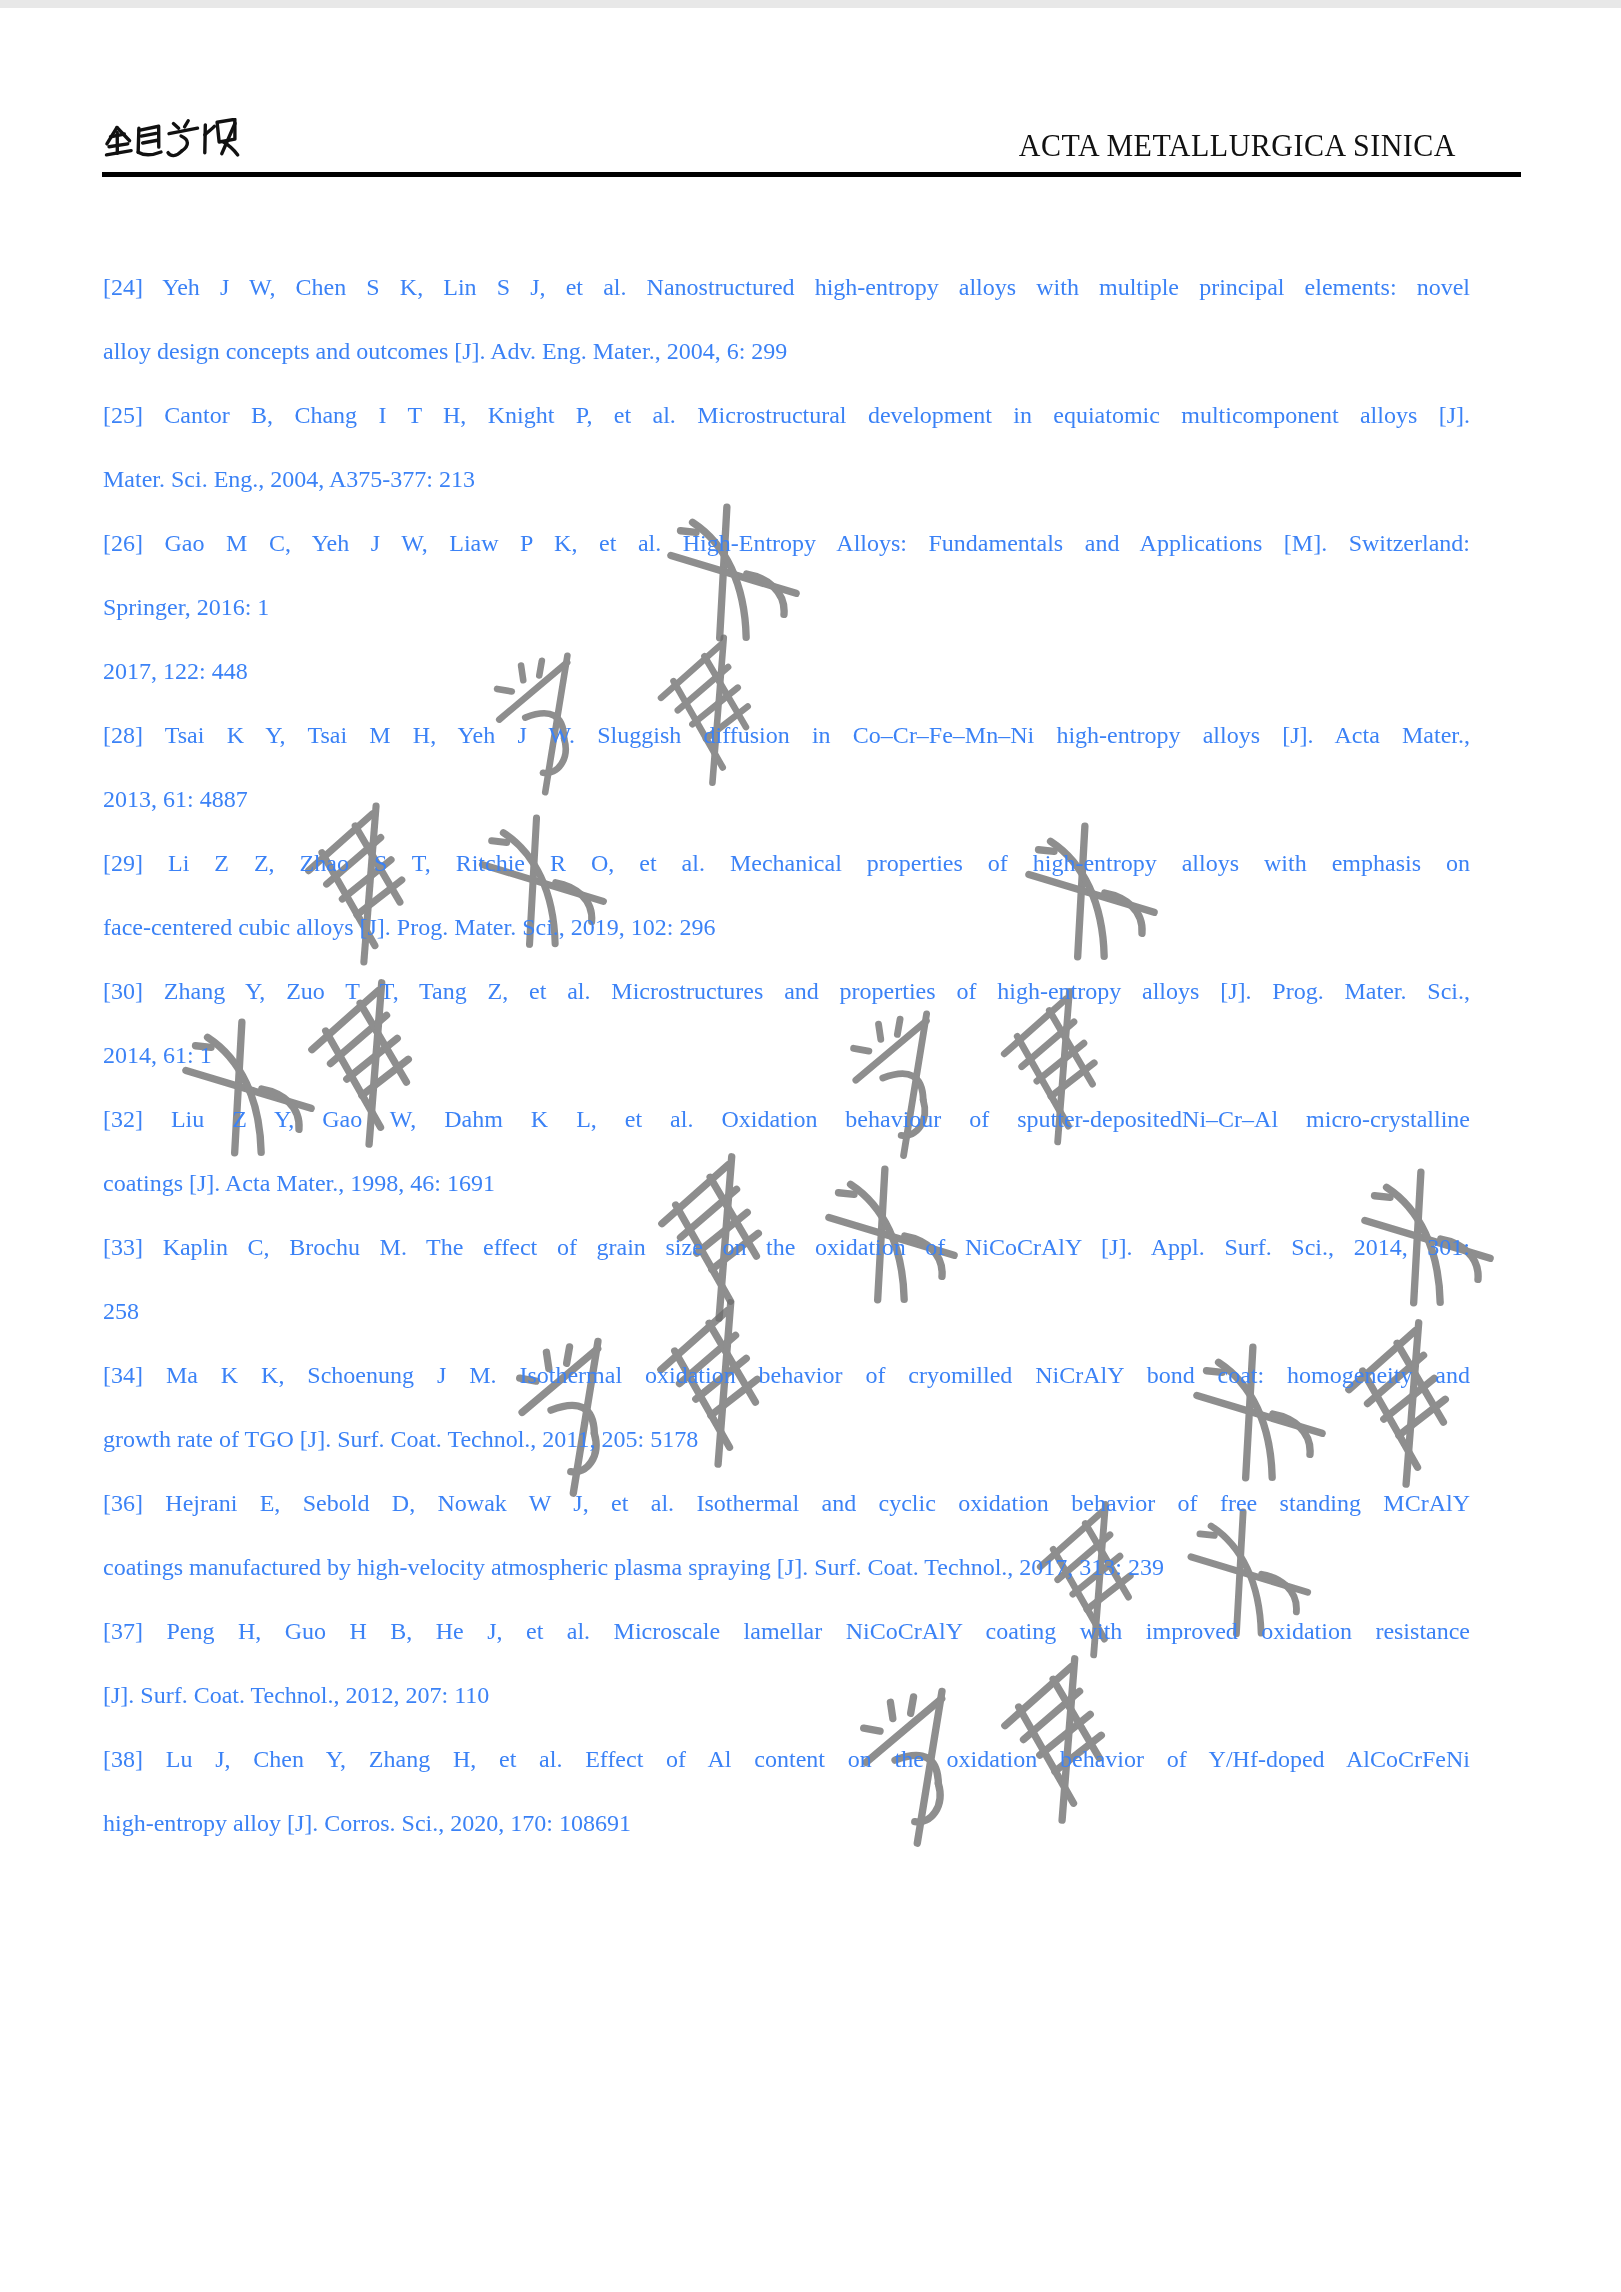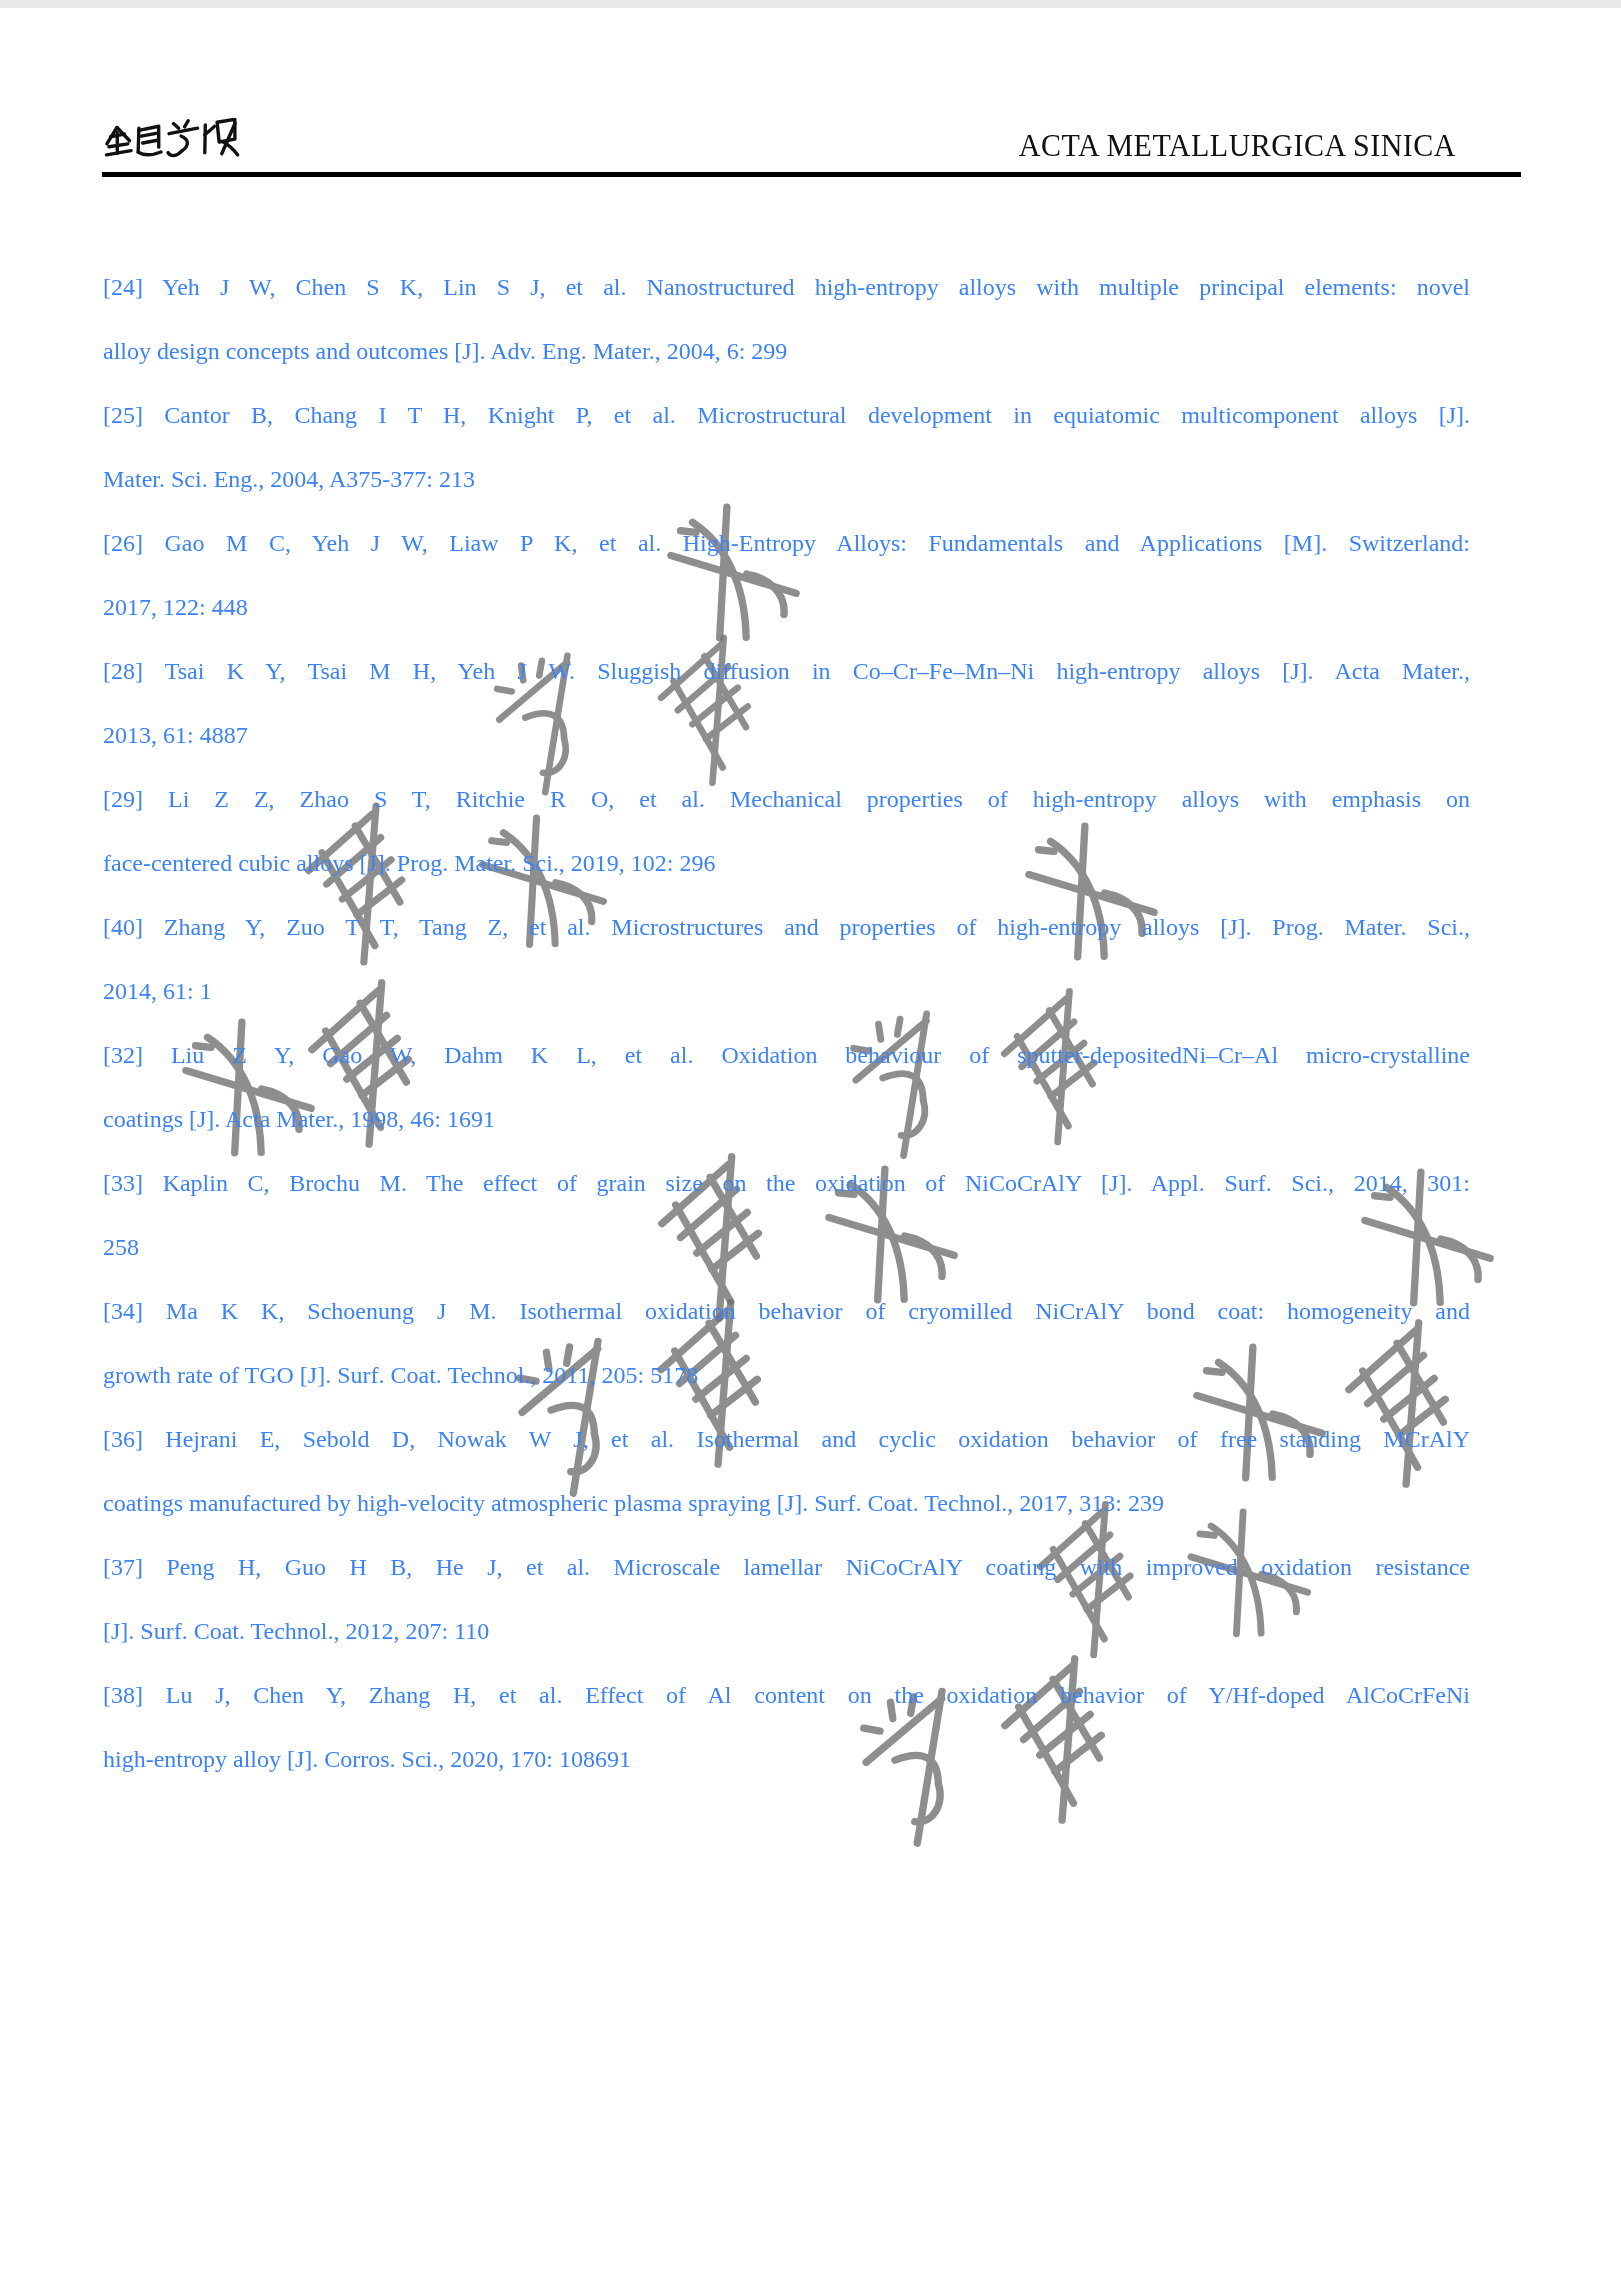--- a/index.html
+++ b/index.html
@@ -170,34 +170,35 @@
       <div>
         <div class="ref-line">[24] Yeh J W, Chen S K, Lin S J, et al. Nanostructured high-entropy alloys with multiple principal elements: novel</div>
         <div class="ref-line last">alloy design concepts and outcomes [J]. Adv. Eng. Mater., 2004, 6: 299</div>
       </div>
       <div>
         <div class="ref-line">[25] Cantor B, Chang I T H, Knight P, et al. Microstructural development in equiatomic multicomponent alloys [J].</div>
         <div class="ref-line last">Mater. Sci. Eng., 2004, A375-377: 213</div>
       </div>
       <div>
         <div class="ref-line">[26] Gao M C, Yeh J W, Liaw P K, et al. High-Entropy Alloys: Fundamentals and Applications [M]. Switzerland:</div>
+        <div class="ref-line last">Springer, 2016: 1</div>
       </div>
       <div>
         <div class="ref-line last">2017, 122: 448</div>
       </div>
       <div>
         <div class="ref-line">[28] Tsai K Y, Tsai M H, Yeh J W. Sluggish diffusion in Co–Cr–Fe–Mn–Ni high-entropy alloys [J]. Acta Mater.,</div>
         <div class="ref-line last">2013, 61: 4887</div>
       </div>
       <div>
         <div class="ref-line">[29] Li Z Z, Zhao S T, Ritchie R O, et al. Mechanical properties of high-entropy alloys with emphasis on</div>
         <div class="ref-line last">face-centered cubic alloys [J]. Prog. Mater. Sci., 2019, 102: 296</div>
       </div>
       <div>
-        <div class="ref-line">[40] Zhang Y, Zuo T T, Tang Z, et al. Microstructures and properties of high-entropy alloys [J]. Prog. Mater. Sci.,</div>
+        <div class="ref-line">[30] Zhang Y, Zuo T T, Tang Z, et al. Microstructures and properties of high-entropy alloys [J]. Prog. Mater. Sci.,</div>
         <div class="ref-line last">2014, 61: 1</div>
       </div>
       <div>
         <div class="ref-line">[32] Liu Z Y, Gao W, Dahm K L, et al. Oxidation behaviour of sputter-depositedNi–Cr–Al micro-crystalline</div>
         <div class="ref-line last">coatings [J]. Acta Mater., 1998, 46: 1691</div>
       </div>
       <div>
         <div class="ref-line">[33] Kaplin C, Brochu M. The effect of grain size on the oxidation of NiCoCrAlY [J]. Appl. Surf. Sci., 2014, 301:</div>
         <div class="ref-line last">258</div>
       </div>

